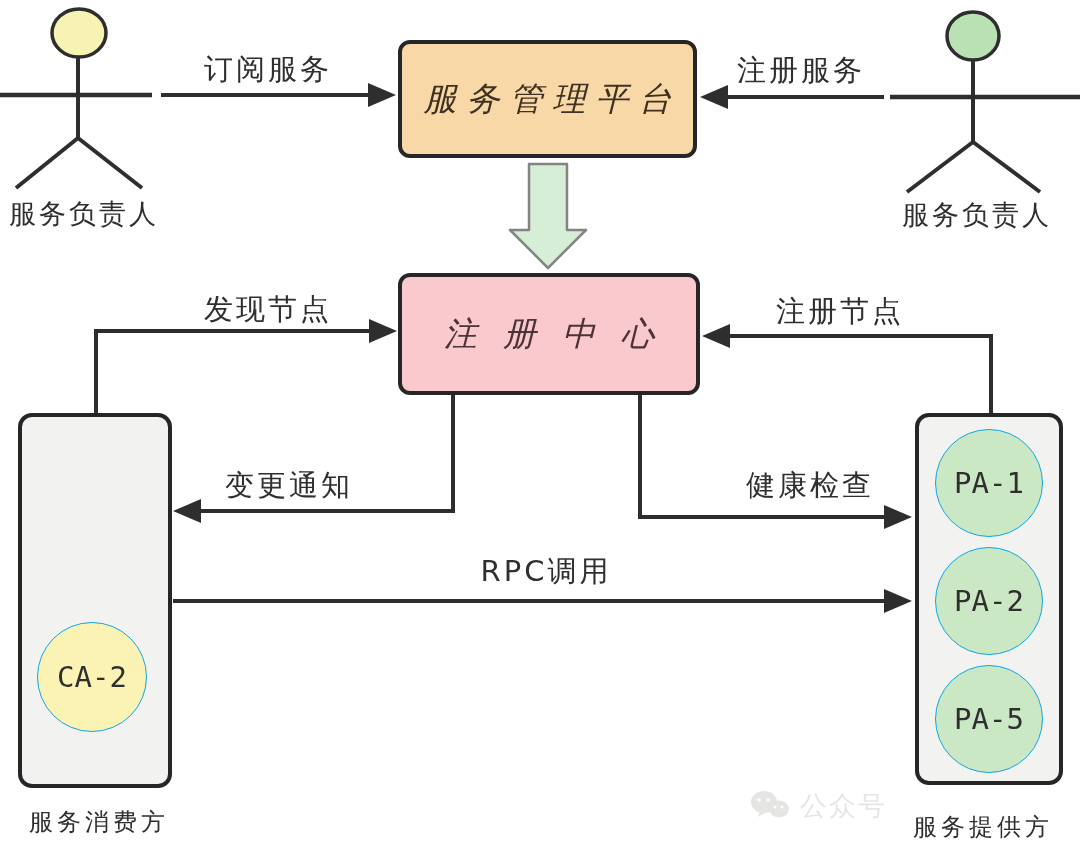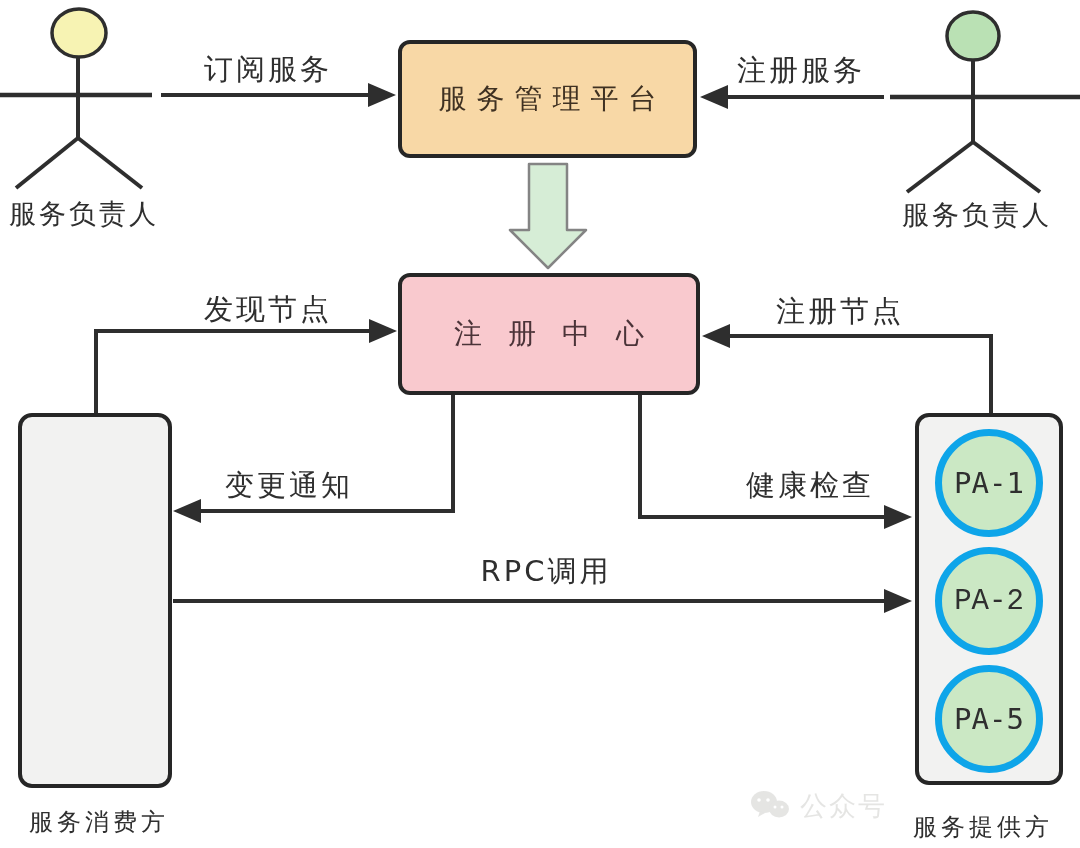--- a/index.html
+++ b/index.html
@@ -13,34 +13,34 @@
   }
   .layer{position:absolute;left:0;top:0;z-index:1;}
   .box{
     position:absolute;
     box-sizing:border-box;
     border:4px solid #262626;
     border-radius:12px;
     display:flex;align-items:center;justify-content:center;
     z-index:2;
   }
-  .box-label{font-size:28px;white-space:nowrap;}
+  .box-label{font-size:33px;white-space:nowrap;font-style:italic;}
   .platform-label{letter-spacing:10px;padding-left:10px;color:#3f3122;}
   .registry-label{letter-spacing:26px;padding-left:26px;color:#4b3338;}
   .group-box{
     position:absolute;
     box-sizing:border-box;
     border:4px solid #262626;
     border-radius:14px;
     z-index:2;
   }
   .node-circle{
     position:absolute;
     box-sizing:border-box;
-    border:7px solid #0ea5e9;
+    border:1px solid #0ea5e9;
     border-radius:50%;
     display:flex;align-items:center;justify-content:center;
     font-family:"DejaVu Sans Mono", monospace;
     font-size:29px;
     color:#2f2f2f;
     z-index:3;
   }
   .lbl{
     position:absolute;
     transform:translate(-50%,-50%);
@@ -122,26 +122,29 @@
 
   <div class="box" style="left: 398px; top: 40px; width: 299px; height: 118px; background-color: rgb(248, 216, 166);">
     <span class="box-label platform-label">服务管理平台</span>
   </div>
 
   <div class="box" style="left: 398px; top: 273px; width: 302px; height: 122px; background-color: rgb(249, 201, 206);">
     <span class="box-label registry-label">注册中心</span>
   </div>
 
   <div class="group-box" style="left: 18px; top: 413px; width: 154px; height: 375px; background-color: rgb(242, 242, 241);"></div>
+  <div class="node-circle" style="left: 37px; top: 622px; width: 110px; height: 110px; background-color: rgb(250, 243, 180);">
+    <span>CA-2</span>
+  </div>
 
   <div class="group-box" style="left: 915px; top: 413px; width: 148px; height: 372px; background-color: rgb(242, 242, 241);"></div>
   <div class="node-circle" style="left: 935px; top: 429px; width: 108px; height: 108px; background-color: rgb(203, 232, 196);">
     <span>PA-1</span>
   </div>
-  <div class="node-circle" style="left: 935px; top: 547px; width: 108px; height: 108px; background-color: rgb(203, 232, 196); font-family: Liberation Mono, monospace;">
+  <div class="node-circle" style="left: 935px; top: 547px; width: 108px; height: 108px; background-color: rgb(203, 232, 196);">
     <span>PA-2</span>
   </div>
   <div class="node-circle" style="left: 935px; top: 665px; width: 108px; height: 108px; background-color: rgb(203, 232, 196);">
     <span>PA-5</span>
   </div>
 
   <div class="lbl edge-label" style="left:268px;top:70px;">订阅服务</div>
   <div class="lbl edge-label" style="left:801px;top:71px;">注册服务</div>
   <div class="lbl edge-label" style="left:268px;top:310px;">发现节点</div>
   <div class="lbl edge-label" style="left:808px;top:312px;margin-left:32px;">注册节点</div>

